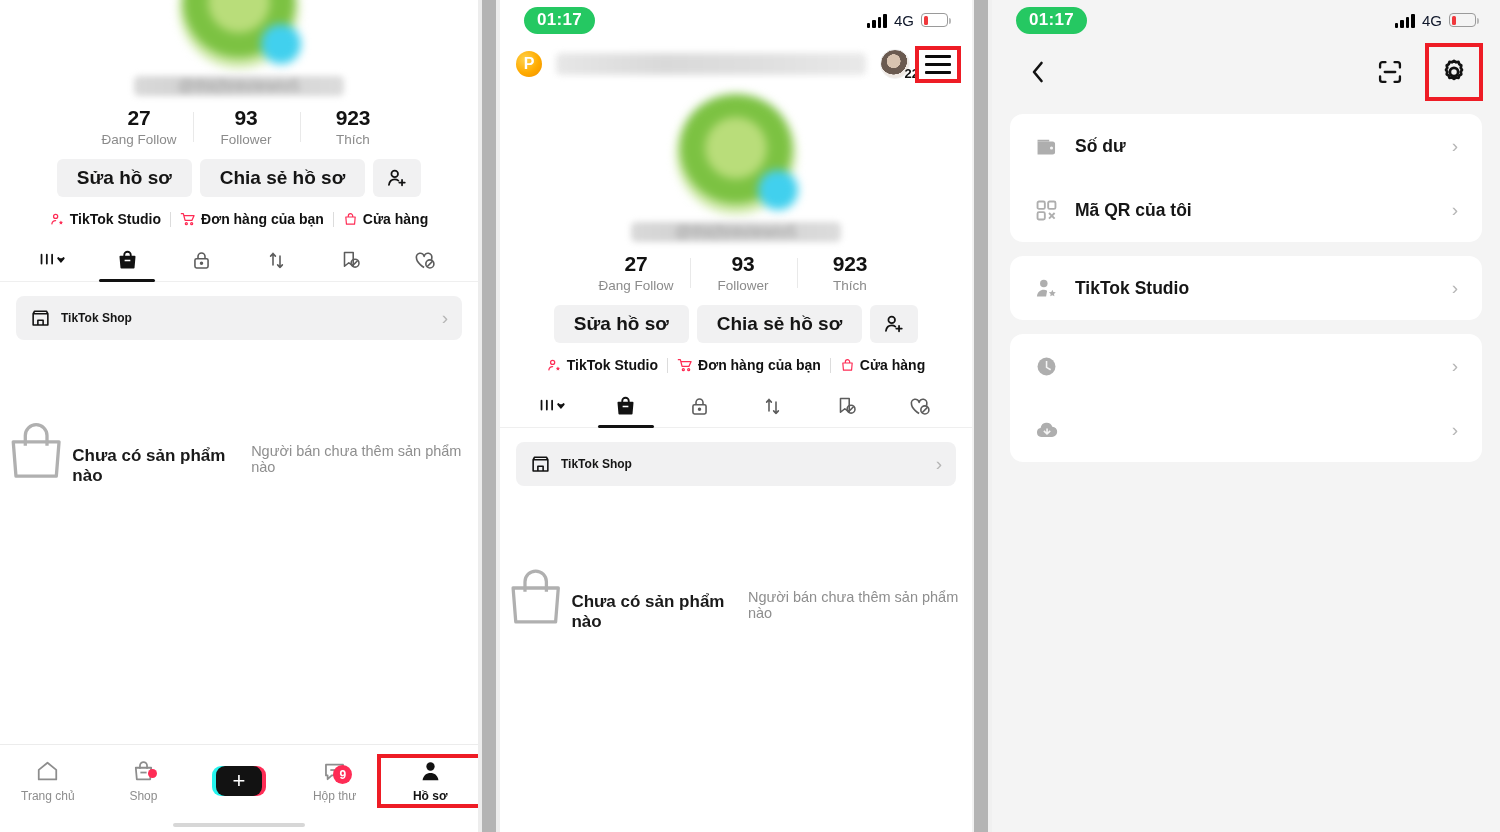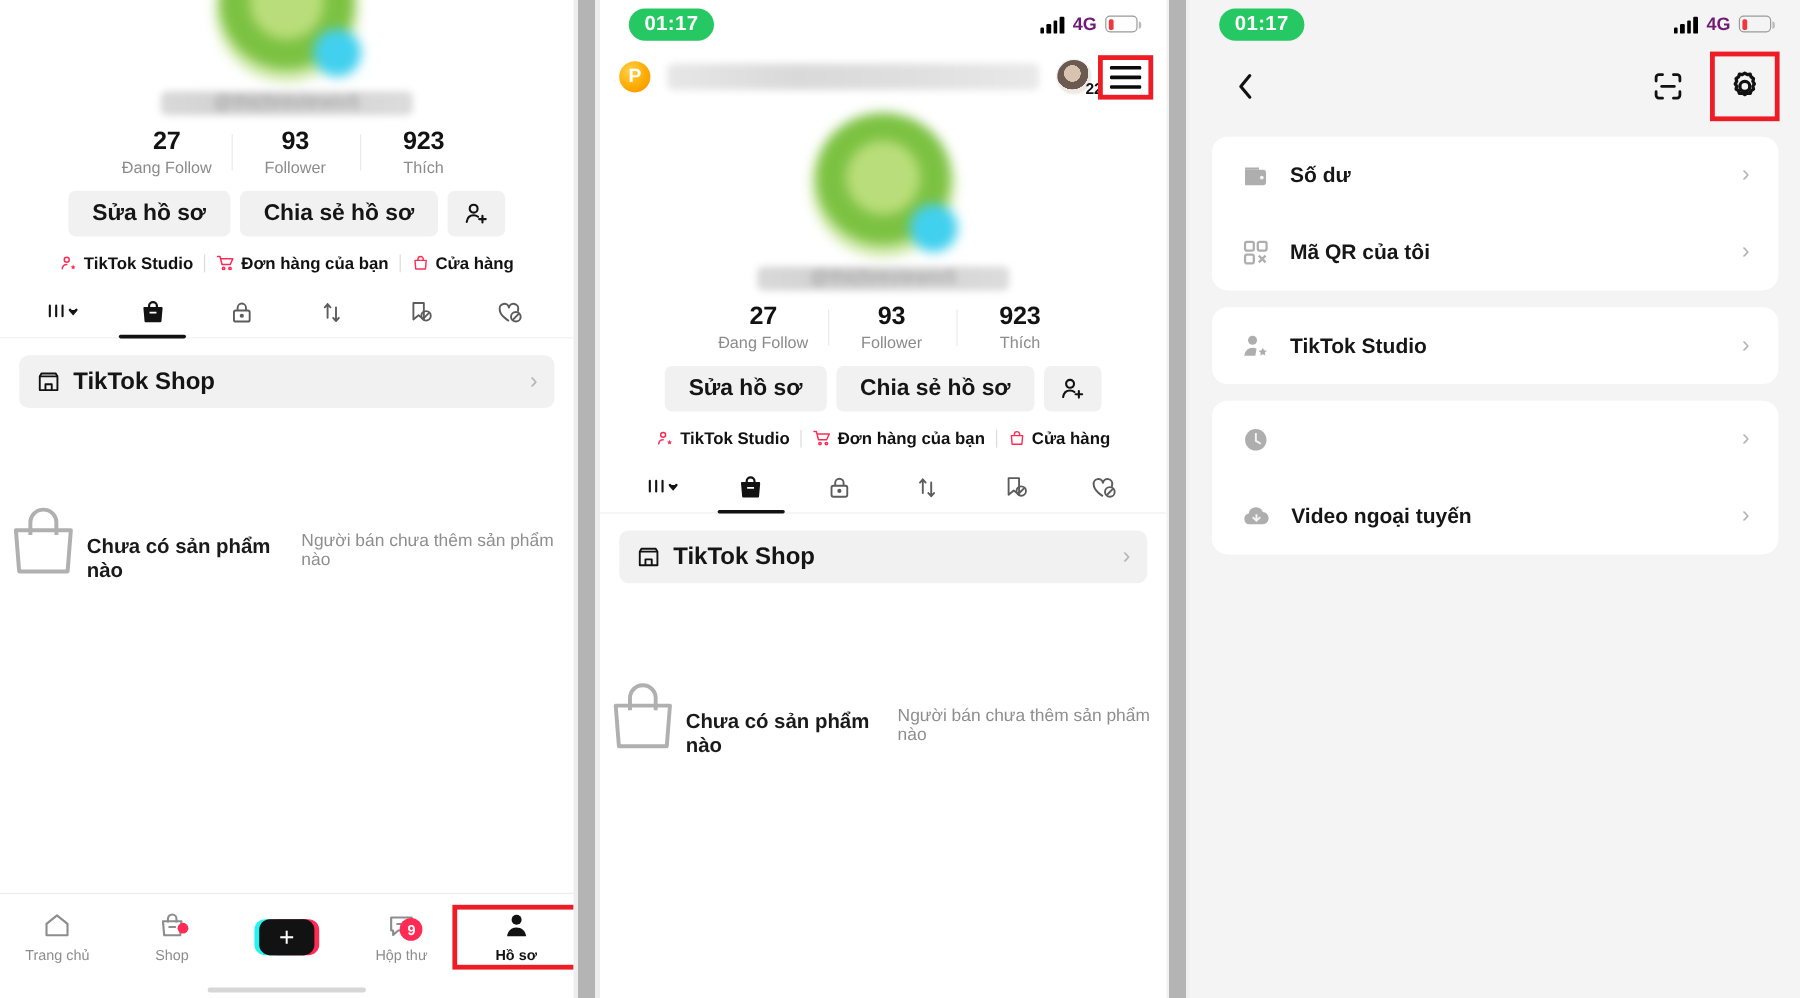--- a/index.html
+++ b/index.html
@@ -24,21 +24,21 @@
   
   .statusbar { position: relative; height: 36px; display: flex; align-items: center;
                justify-content: space-between; padding: 4px 24px 0 24px; }
   .clock-pill { background: #25c862; color: #fff; font-size: 17px; font-weight: 700;
                 border-radius: 14px; padding: 3px 13px 4px 13px; letter-spacing: .3px; }
   .status-right { display: flex; align-items: center; gap: 7px; }
   .signal { display: flex; align-items: flex-end; gap: 2px; height: 15px; }
   .signal i { display: block; width: 3.5px; background: #000; border-radius: 1px; }
   .signal i:nth-child(1){height:5px}.signal i:nth-child(2){height:8px}
   .signal i:nth-child(3){height:11px}.signal i:nth-child(4){height:14px}
-  .net-label { font-size: 15px; font-weight: 700; color: #701a75; }
+  .net-label { font-size: 15px; font-weight: 400; color: #0f172a; }
   .battery { position: relative; width: 27px; height: 14px; border: 1.6px solid #9a9a9a;
              border-radius: 4px; display: flex; align-items: center; padding: 1.5px; }
   .battery::after { content:""; position:absolute; right:-4px; top:4px; width:2.5px; height:6px;
                     background:#b9b9b9; border-radius:0 2px 2px 0; }
   .battery b { display:block; width: 4px; height: 100%; background:#f0383c; border-radius:1.5px; }
 
   
   .profile-header { position: relative; height: 56px; display:flex; align-items:center;
                     justify-content:space-between; padding: 0 16px; }
   .p-badge { width: 26px; height: 26px; border-radius: 50%;
@@ -99,21 +99,21 @@
               border-bottom: 1px solid #efefef; }
   .tabstrip .tab { flex:1; height: 42px; display:flex; align-items:center;
                    justify-content:center; position: relative; }
   .tabstrip .tab.active::after { content:""; position:absolute; bottom:-1px;
       left: 50%; transform: translateX(-50%); width: 56px; height: 3px;
       background:#121212; border-radius:2px; }
 
   
   .shop-row { margin: 14px 16px 0 16px; background:#f1f1f2; border-radius: 8px;
               height: 44px; display:flex; align-items:center; padding: 0 14px; gap: 10px; }
-  .shop-row .label { font-size: 20px; font-weight: 600; color:#151515; flex:1; }
+  .shop-row .label { font-size: 12px; font-weight: 600; color:#151515; flex:1; }
 
   
   .empty { margin-top: 74px; display:flex; flex-direction:row; align-items:center; }
   .empty .title { font-size: 17px; font-weight: 700; color:#1a1a1a; margin-top: 26px; }
   .empty .sub { font-size: 14.5px; color:#8e8e8e; margin-top: 11px; }
 
   
   .bottomnav { position:absolute; left:0; bottom:0; width:100%; height: 88px;
                border-top:1px solid #ececec; background:#fff; }
   .bn-items { display:flex; height: 72px; align-items:center; }
@@ -565,19 +565,18 @@
           <circle cx="12" cy="12" r="8.6"></circle>
           <path d="M11.3 6.6h1.5v5.8l3.6 2.1-.8 1.3-4.3-2.5z" fill="#f4f4f4"></path>
         </svg>
         <div class="chev">›</div>
       </div>
       <div class="card-row">
         <svg width="26" height="26" viewBox="0 0 24 24" fill="#aeaeae">
           <path d="M6.6 18.4a4.2 4.2 0 01-.5-8.3 5.6 5.6 0 0110.8-1.2 3.9 3.9 0 01-.5 9.5z"></path>
           <path d="M11.3 10.6h1.5v3.3l1.7-1.6 1 1.1-3.5 3.3-3.4-3.3 1-1.1 1.7 1.6z" fill="#f4f4f4"></path>
         </svg>
-        <div class="ctext">Video ngoại tuyến</div>
         <div class="chev">›</div>
       </div>
     </div>
   </div>
 
 </div>
 
 </body></html>

